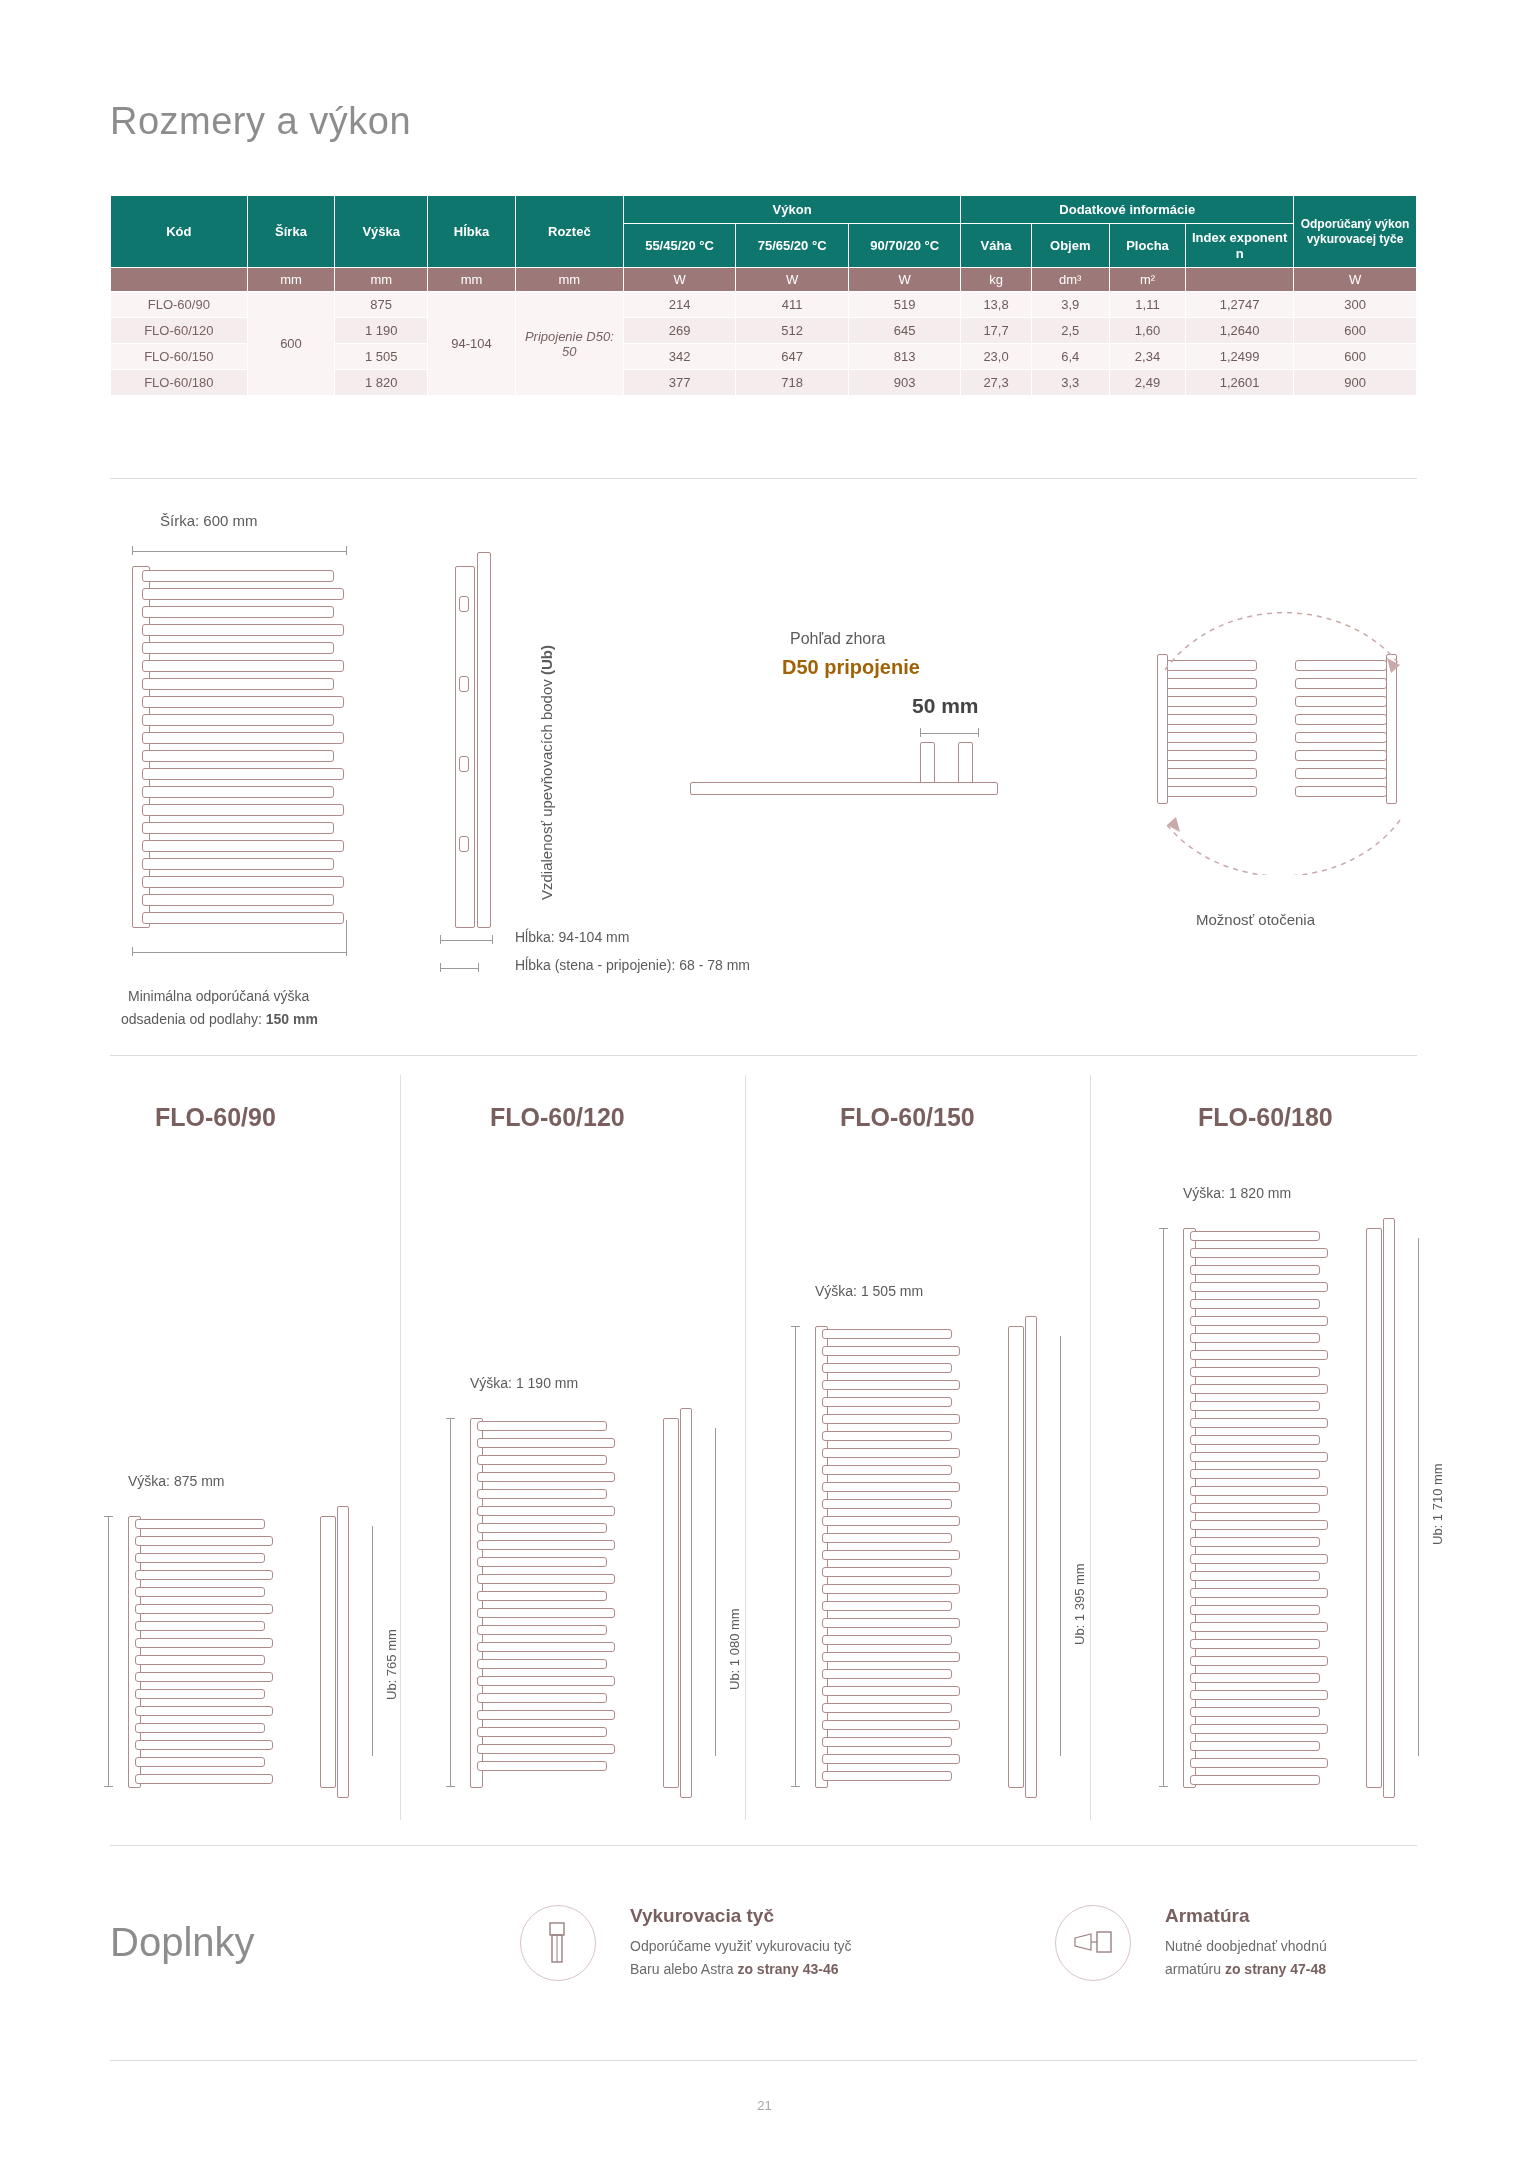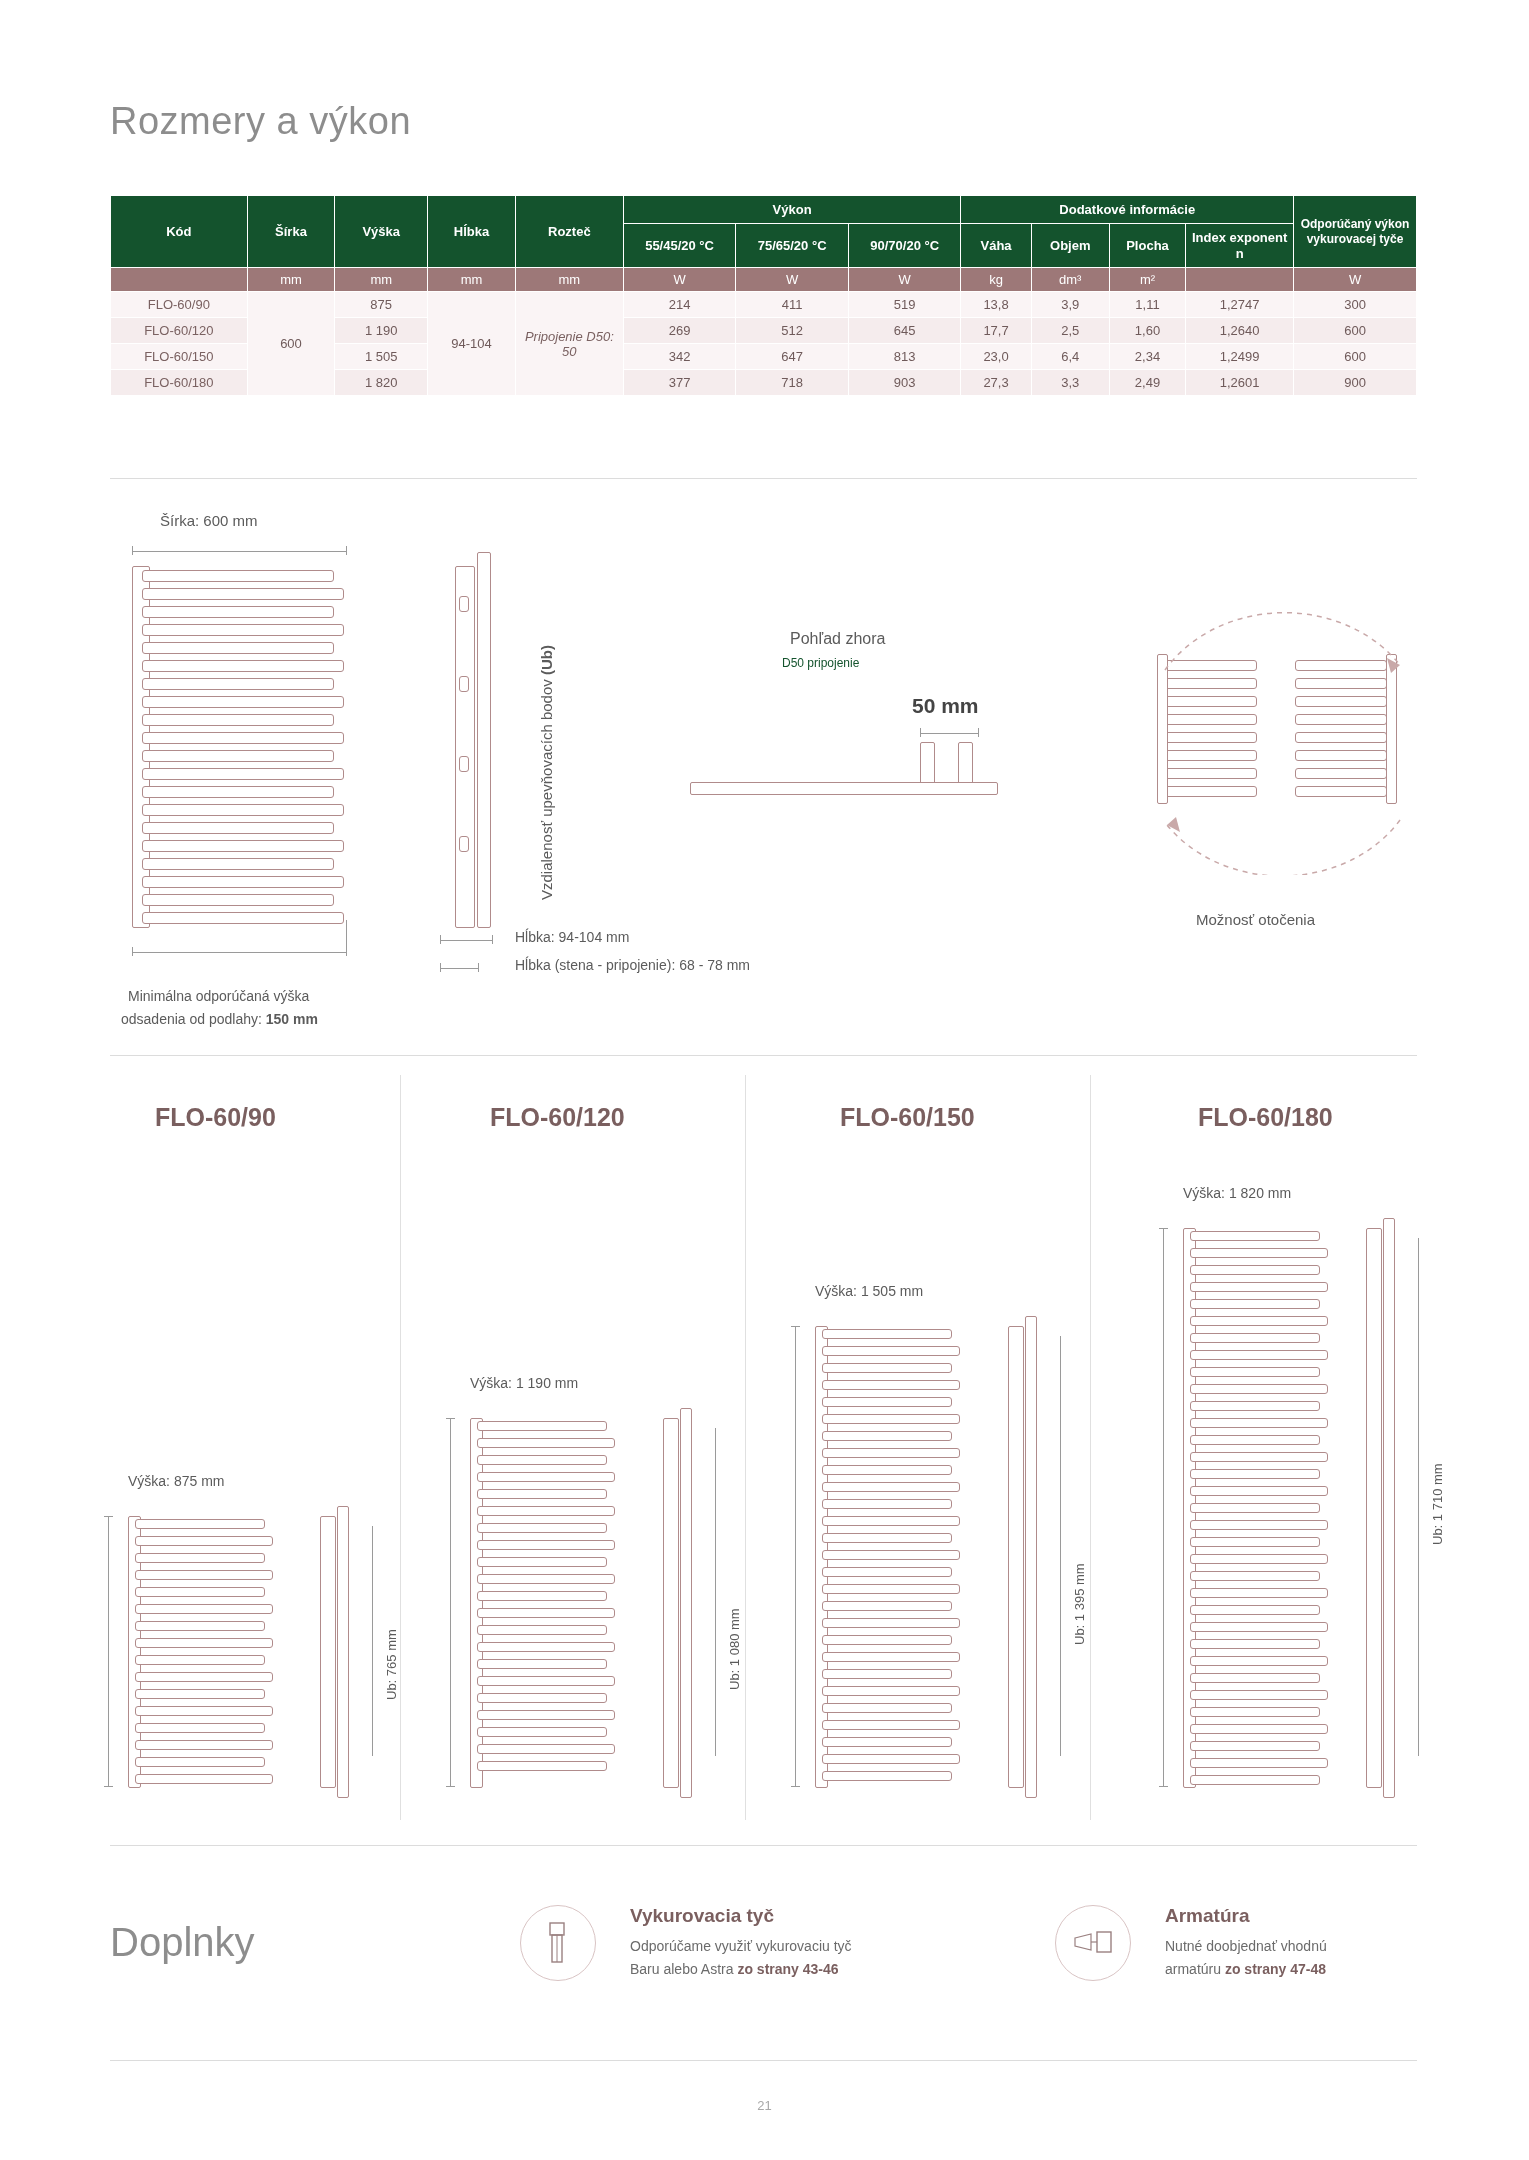--- a/index.html
+++ b/index.html
@@ -13,21 +13,21 @@
   
   .title{
     position:absolute;left:110px;top:100px;
     font-size:38px;color:#8d8d8d;font-weight:400;letter-spacing:.5px;
   }
 
   
   .table-wrap{position:absolute;left:110px;top:195px;width:1307px;}
   table{border-collapse:collapse;width:100%;font-size:13px;}
   th,td{border:1px solid #ffffff;text-align:center;vertical-align:middle;}
-  thead th{background:#14532d;color:#ffffff;font-weight:700;padding:6px 4px;}
+  thead th{background:#0f766e;color:#ffffff;font-weight:700;padding:6px 4px;}
   thead th.sub{background:#9d7878;font-weight:400;padding:4px;}
   tbody td{background:#f5eced;color:#6f5a5a;padding:5px 4px;}
   tbody tr:nth-child(odd) td{background:#faf4f5;}
   tbody td.code{color:#7a6161;}
   tbody td.italic{font-style:italic;color:#7a6161;}
   .divider{position:absolute;left:110px;height:1px;background:#dcdcdc;width:1307px;}
 
   
   .lbl{position:absolute;font-size:15px;color:#5b5b5b;white-space:nowrap;}
   .lbl b{font-weight:700;}
@@ -214,21 +214,21 @@
   <div class="tick" style="left:440px;top:935px;"></div>
   <div class="tick" style="left:492px;top:935px;"></div>
   <div class="lbl" style="left:515px;top:929px;font-size:14px;">Hĺbka: 94-104 mm</div>
 
   <div class="dim-line" style="left:440px;top:968px;width:38px;"></div>
   <div class="tick" style="left:440px;top:963px;"></div>
   <div class="tick" style="left:478px;top:963px;"></div>
   <div class="lbl" style="left:515px;top:957px;font-size:14px;">Hĺbka (stena - pripojenie): 68 - 78 mm</div>
 
   <div class="lbl" style="left:790px;top:630px;font-size:16px;">Pohľad zhora</div>
-  <div class="lbl" style="left:782px;top:656px;font-size:12px;font-weight:400;color:#14532d;">D50 pripojenie</div>
+  <div class="lbl" style="left:782px;top:656px;font-size:20px;font-weight:700;color:#a16207;">D50 pripojenie</div>
   <div class="lbl" style="left:912px;top:694px;font-size:21px;font-weight:700;color:#444;">50 mm</div>
 
   <div class="dim-line" style="left:920px;top:733px;width:58px;"></div>
   <div class="tick" style="left:920px;top:728px;"></div>
   <div class="tick" style="left:978px;top:728px;"></div>
 
   <div class="mani" style="left:920px;top:742px;width:13px;height:40px;"></div>
   <div class="mani" style="left:958px;top:742px;width:13px;height:40px;"></div>
   <div class="mani" style="left:690px;top:782px;width:306px;height:11px;"></div>
 

